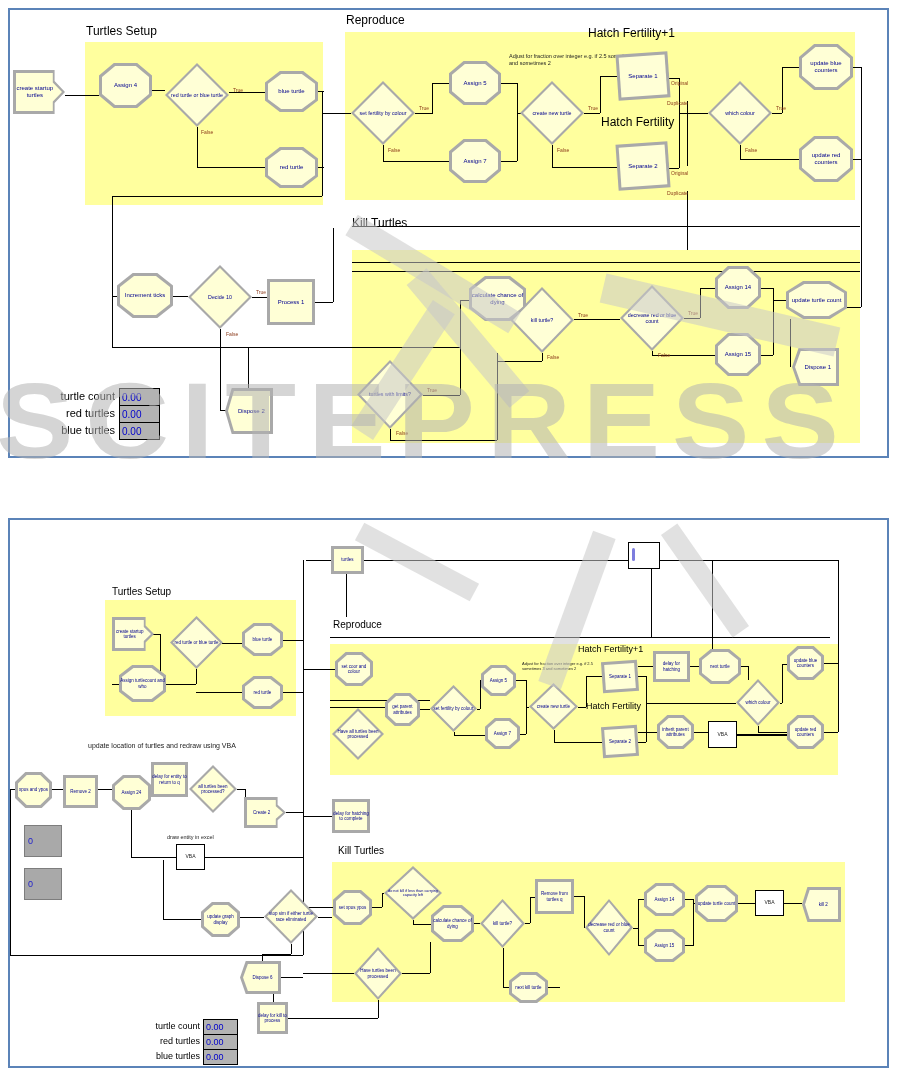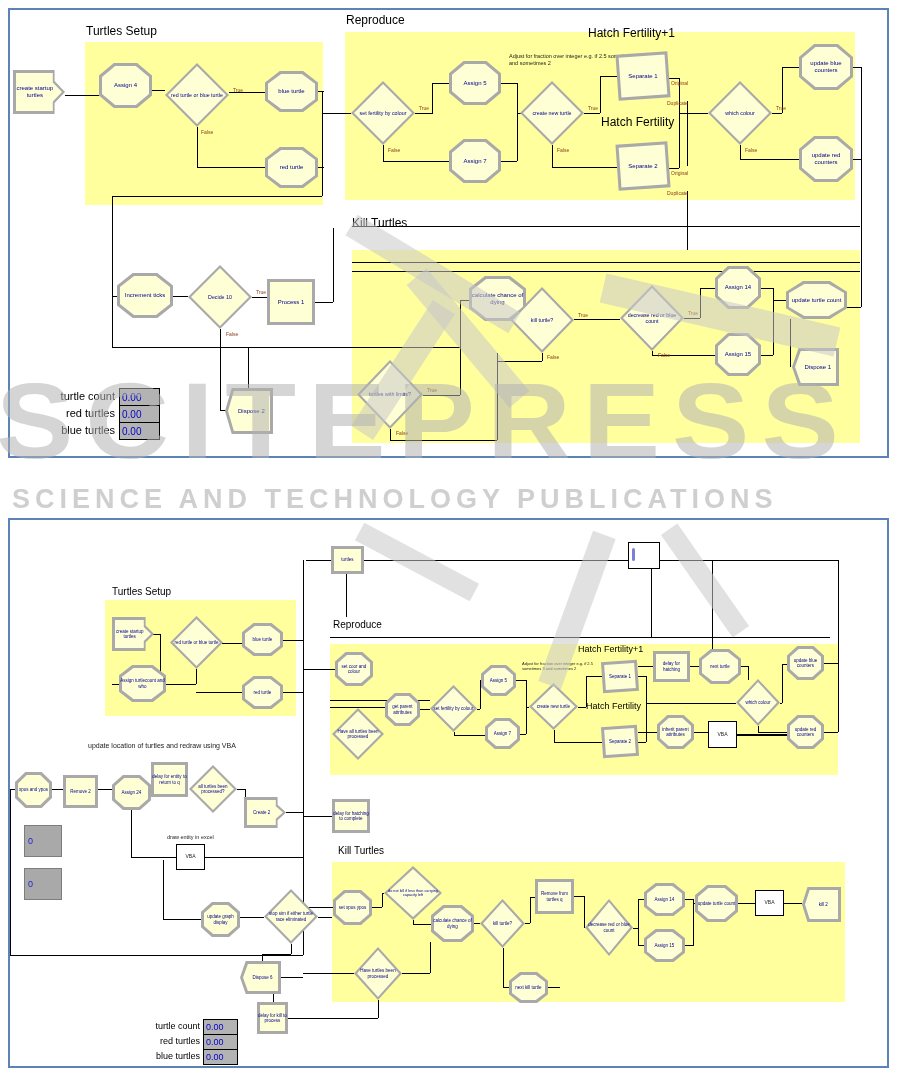--- a/index.html
+++ b/index.html
@@ -663,16 +663,15 @@
 
   <div class="wm" style="left:0;top:0;width:901px;height:1072px">
     <div class="wm-bar" style="left:338px;top:262px;width:190px;height:24px;transform:rotate(31deg)"></div>
     <div class="wm-bar" style="left:455px;top:258px;width:26px;height:160px;transform:rotate(-40deg)"></div>
     <div class="wm-bar" style="left:390px;top:295px;width:26px;height:150px;transform:rotate(33deg)"></div>
     <div class="wm-bar" style="left:600px;top:300px;width:240px;height:30px;transform:rotate(13deg)"></div>
     <div class="wm-bar" style="left:565px;top:530px;width:24px;height:160px;transform:rotate(20deg)"></div>
     <div class="wm-bar" style="left:695px;top:518px;width:20px;height:125px;transform:rotate(-35deg)"></div>
     <div class="wm-bar" style="left:352px;top:552px;width:130px;height:20px;transform:rotate(28deg)"></div>
     <div class="wm-brand">SCITEPRESS</div>
-    <div class="wm-tag">SCIENCE AND TECHNOLOGY PUBLICATIONS</div>
   </div>
 
 </div>
 
 </body></html>

